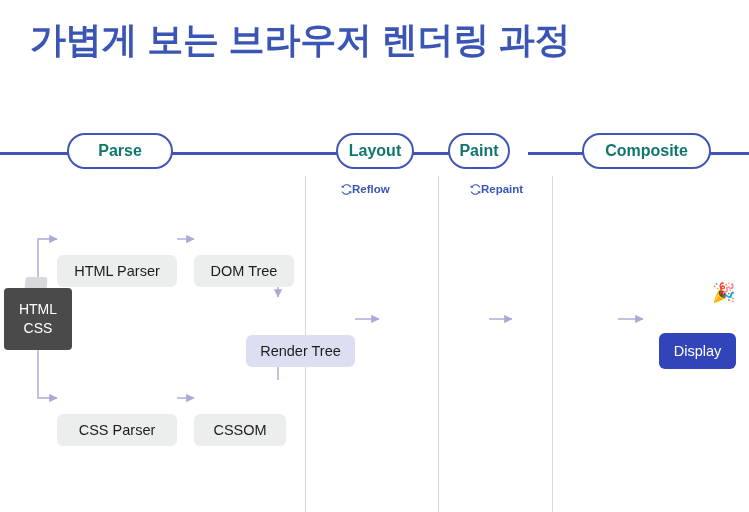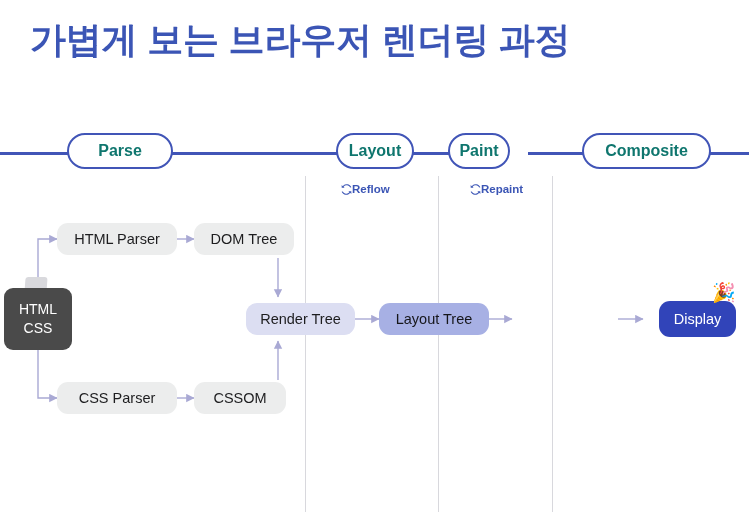--- a/index.html
+++ b/index.html
@@ -86,21 +86,21 @@
   .sublabel svg { display: block; }
 
   
   #source-node {
     position: absolute;
     left: 4px;
     top: 288px;
     width: 68px;
     height: 62px;
     background: #4a4a4a;
-    border-radius: 9px;
+    border-radius: 4px;
     color: #ffffff;
     font-size: 14px;
     display: flex;
     flex-direction: column;
     align-items: center;
     justify-content: center;
     line-height: 1.35;
   }
   #source-tab {
     position: absolute;
@@ -110,26 +110,27 @@
     height: 16px;
     background: #d9d9dd;
     border-radius: 3px 3px 0 0;
     transform: skewX(-4deg);
   }
 
   
   .node {
     position: absolute;
     height: 32px;
-    border-radius: 11px;
+    border-radius: 6px;
     display: flex;
     align-items: center;
     justify-content: center;
     font-size: 14.5px;
     white-space: nowrap;
+    margin-top: 32px;
   }
   .node.gray   { background: #eceded; color: #1d1d1f; }
   .node.lav    { background: #dcdef2; color: #1d1d1f; }
   .node.mid    { background: #a7b0e4; color: #16161a; }
   .node.strong { background: #6f81db; color: #ffffff; }
   .node.deep   { background: #3144b9; color: #ffffff; font-weight: normal; }
 
   #display-emoji {
     position: absolute;
     left: 712px;
@@ -225,18 +226,17 @@
     <span>HTML</span>
     <span>CSS</span>
   </div>
 
   <div class="node gray" style="left:57px;  top:223px; width:120px;">HTML Parser</div>
   <div class="node gray" style="left:194px; top:223px; width:100px;">DOM Tree</div>
   <div class="node gray" style="left:57px;  top:382px; width:120px;">CSS Parser</div>
   <div class="node gray" style="left:194px; top:382px; width:92px;">CSSOM</div>
 
   <div class="node lav" style="left:246px; top:303px; width:109px;text-align:right;">Render Tree</div>
-  <div class="node mid" style="left:379px; top:303px; width:110px;">Layout Tree</div>
   <div class="node deep" style="left:659px; top:301px; width:77px; height:36px;">Display</div>
 
   <div id="display-emoji">🎉</div>
 
 </div>
 
 </body></html>

